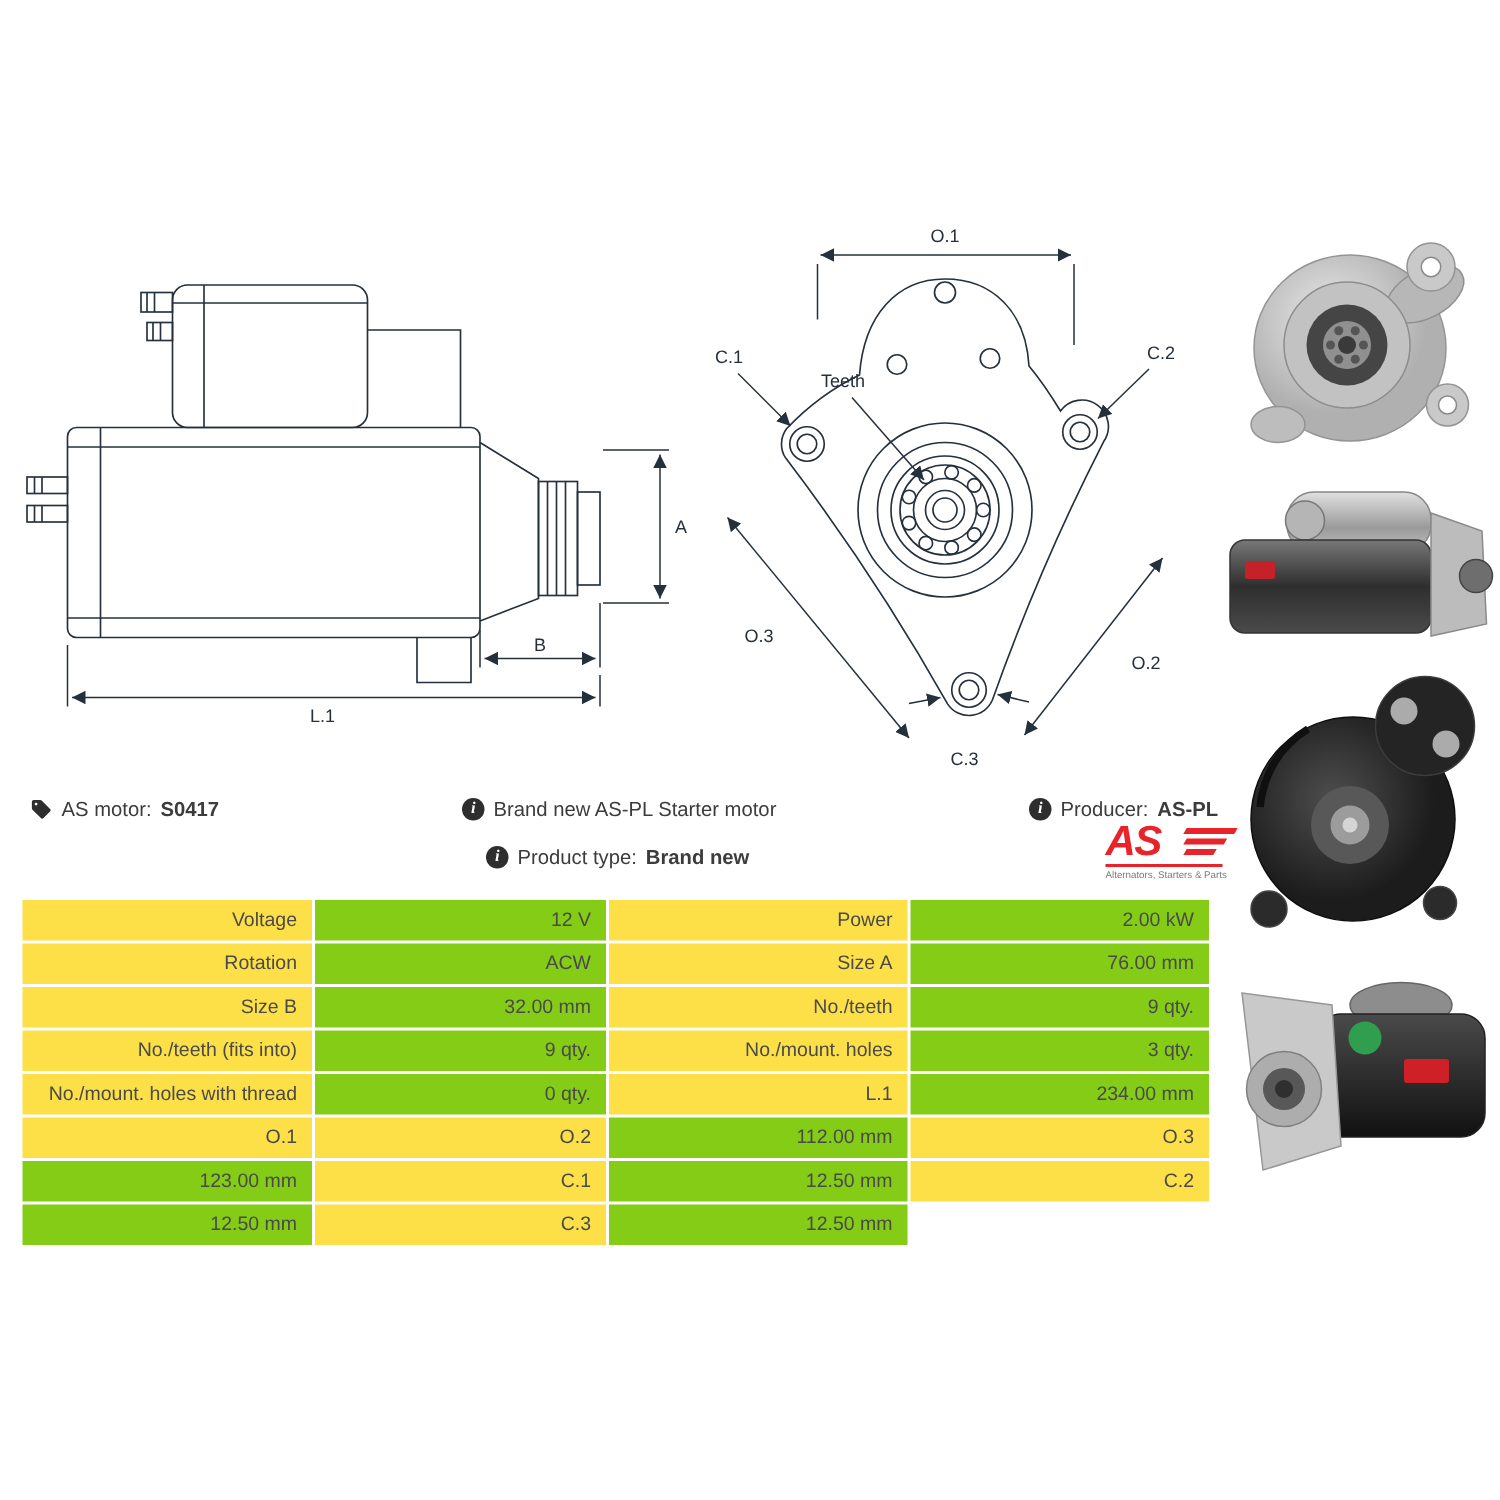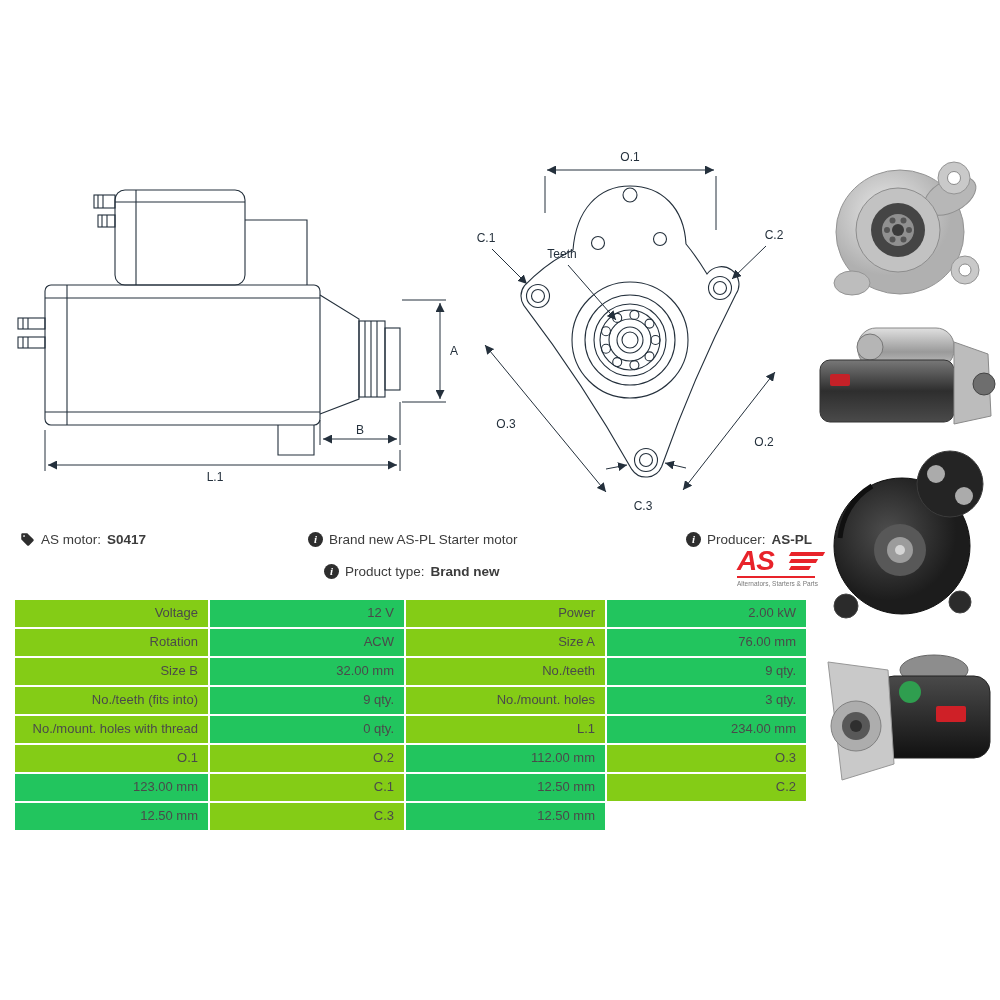--- a/index.html
+++ b/index.html
@@ -29,22 +29,22 @@
   .as-logo-stripes i:nth-child(3){ width:20px; }
   .as-logo-sub { margin-top:3px; border-top:2px solid #e8232a; padding-top:2px;
                  font-size:6.5px; color:#7a7a7a; white-space:nowrap; }
 
   
   .spec-table { position:absolute; left:15px; top:600px; width:791px;
                 display:grid; grid-template-columns:193px 194px 199px 199px; gap:2px;
                 font-size:13px; color:#4a4a4a; }
   .cell { min-height:27px; display:flex; align-items:center; justify-content:flex-end;
           text-align:right; padding:3px 10px 3px 4px; line-height:1.25; }
-  .cell.lbl { background:#84cc16; }
-  .cell.val { background:#22c55e; }
+  .cell.lbl { background:#fde047; }
+  .cell.val { background:#84cc16; }
 
   
   .photos { position:absolute; left:812px; top:142px; width:186px;
             display:flex; flex-direction:column; gap:6px; }
 </style>
 </head>
 <body>
 
 <div class="page">
 

